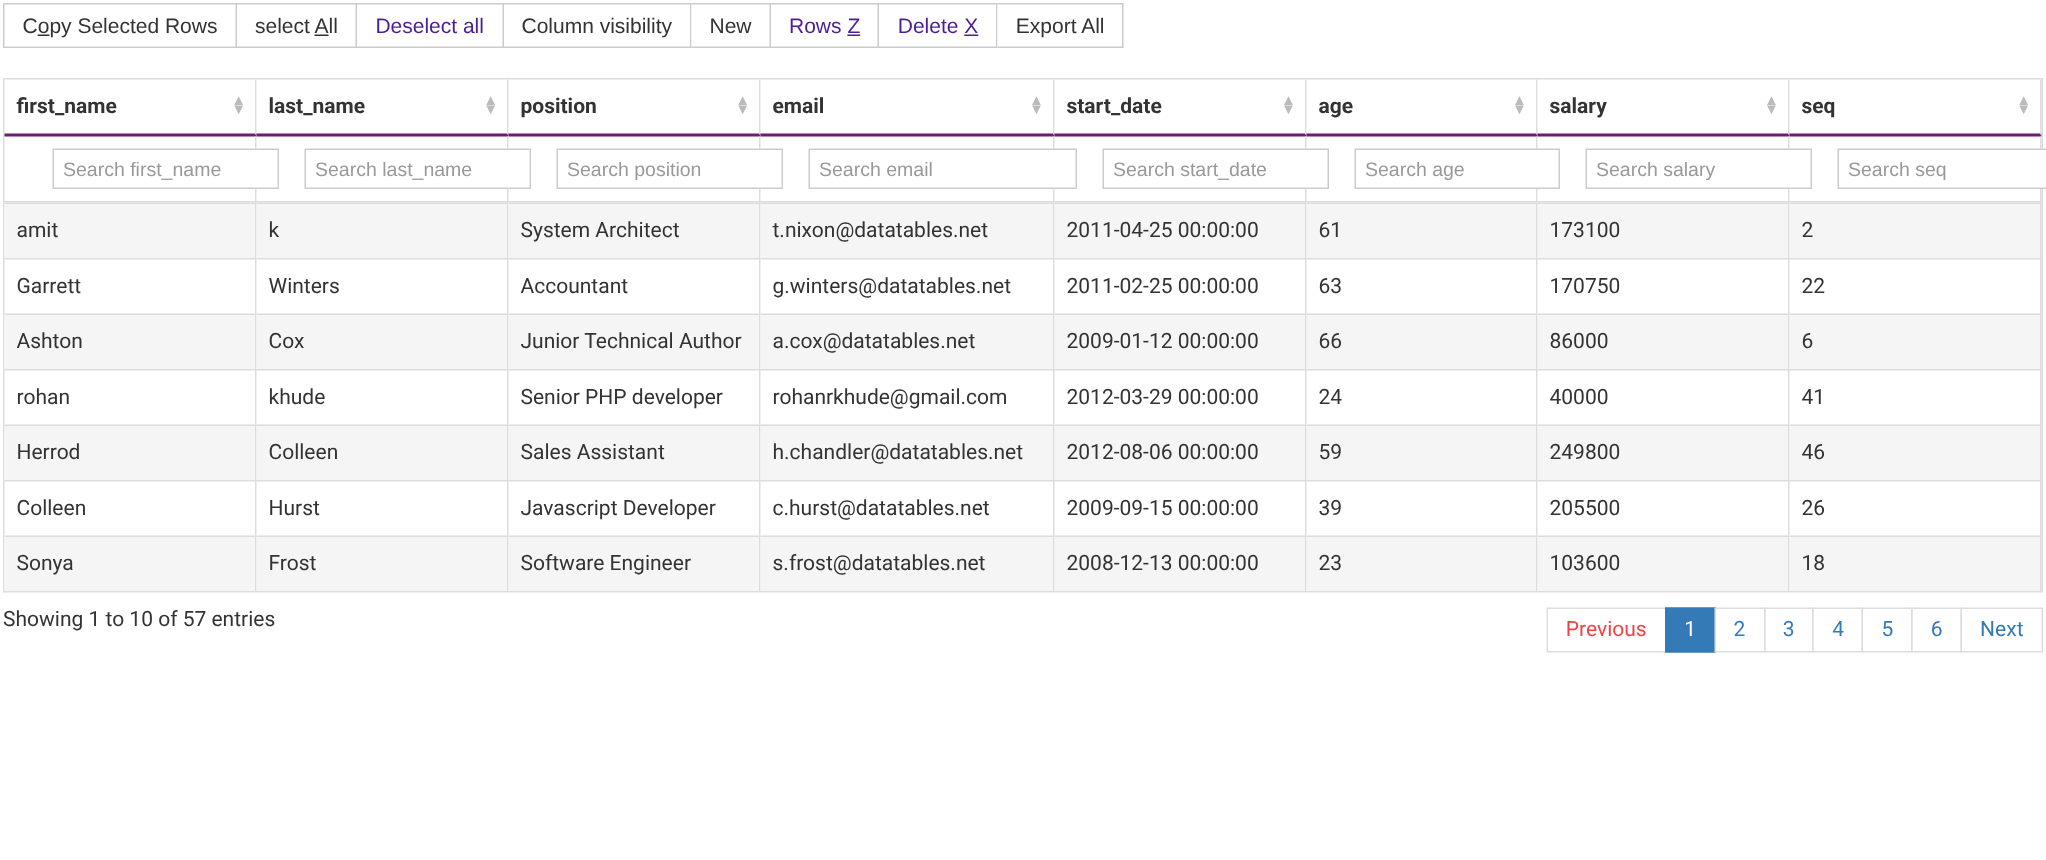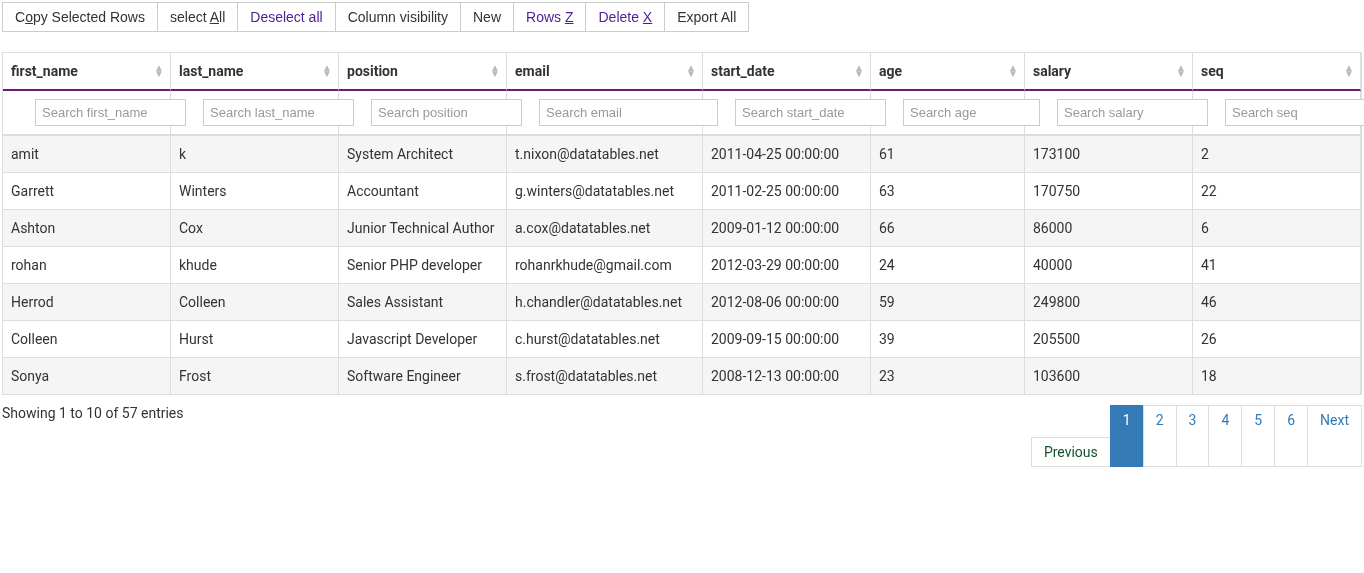--- a/index.html
+++ b/index.html
@@ -73,21 +73,21 @@
 .info { font-size: 14px; color: #333; }
 .pagination { display: flex; }
 .pagination a {
   border: 1px solid #ddd;
   padding: 6px 12px;
   color: #337ab7;
   text-decoration: none;
   margin-left: -1px;
   font-size: 14px;
 }
-.pagination a.disabled { color: #14532d; cursor: default; margin-top: 32px; }
+.pagination a.disabled { color: #ef4444; cursor: default; }
 .pagination a.active { background: #337ab7; color: #fff; border-color: #337ab7; }
 
 .col-fn { width: 12%; }
 .col-ln { width: 12%; }
 .col-pos { width: 12%; }
 .col-em { width: 14%; }
 .col-sd { width: 12%; }
 .col-age { width: 11%; }
 .col-sal { width: 12%; }
 .col-seq { width: 12%; }

